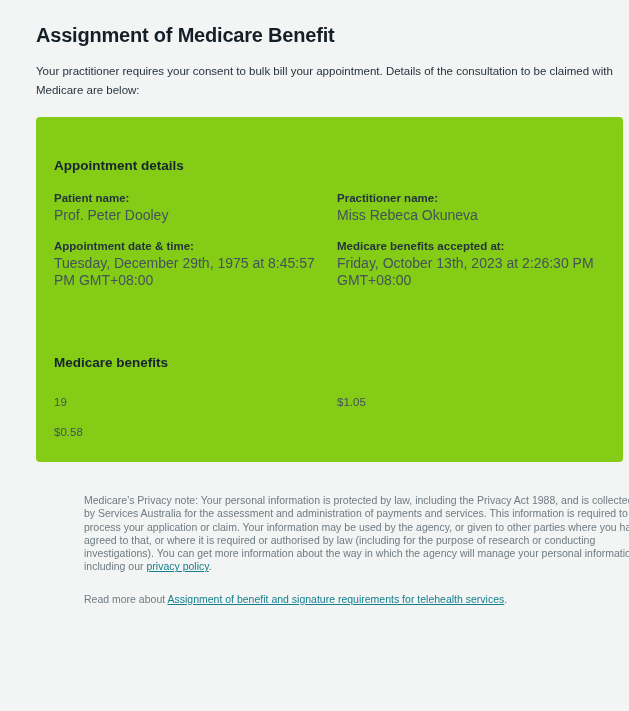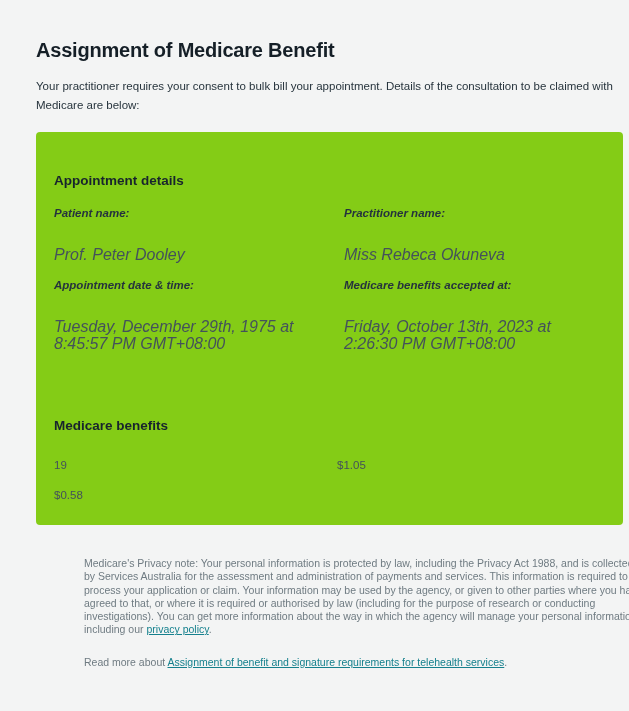--- a/index.html
+++ b/index.html
@@ -3,21 +3,21 @@
 <meta charset="utf-8">
 <style>
   * { box-sizing: border-box; margin: 0; padding: 0; }
   html, body { width: 629px; height: 711px; }
   body {
     background: #f3f4f4;
     font-family: "Liberation Sans", sans-serif;
     color: #25333d;
     overflow: hidden;
   }
-  .page { padding: 39px 0 0 36px; width: 515px; }
+  .page { padding: 24px 0 0 36px; width: 515px; }
 
   .page-title {
     font-size: 20px;
     font-weight: bold;
     letter-spacing: -0.2px;
     color: #151f27;
   }
   .intro {
     margin-top: 15px;
     width: 588px;
@@ -38,35 +38,33 @@
     font-size: 13.5px;
     font-weight: bold;
     color: #18242d;
     margin-bottom: 17px;
   }
 
   .field-grid {
     display: grid;
     grid-template-columns: 283px 1fr;
     grid-auto-rows: min-content;
-    column-gap: 7px;
-    font-style: italic;
+    column-gap: 0;
   }
   .field { margin-bottom: 14px; }
   .field-label {
     font-size: 11.5px;
     font-weight: bold;
     color: #25333d;
     line-height: 17px;
   }
   .field-value {
-    font-size: 16px;
+    font-size: 14px;
     color: #44525b;
     line-height: 17px;
-    margin-top: 24px;
   }
   .col2 { grid-column: 2; grid-row: 1; }
 
   .benefits-section { margin-top: 52px; }
   .benefits-table { width: 100%; }
   .benefit-row {
     display: grid;
     grid-template-columns: 283px 1fr;
     padding: 7px 0;
   }

